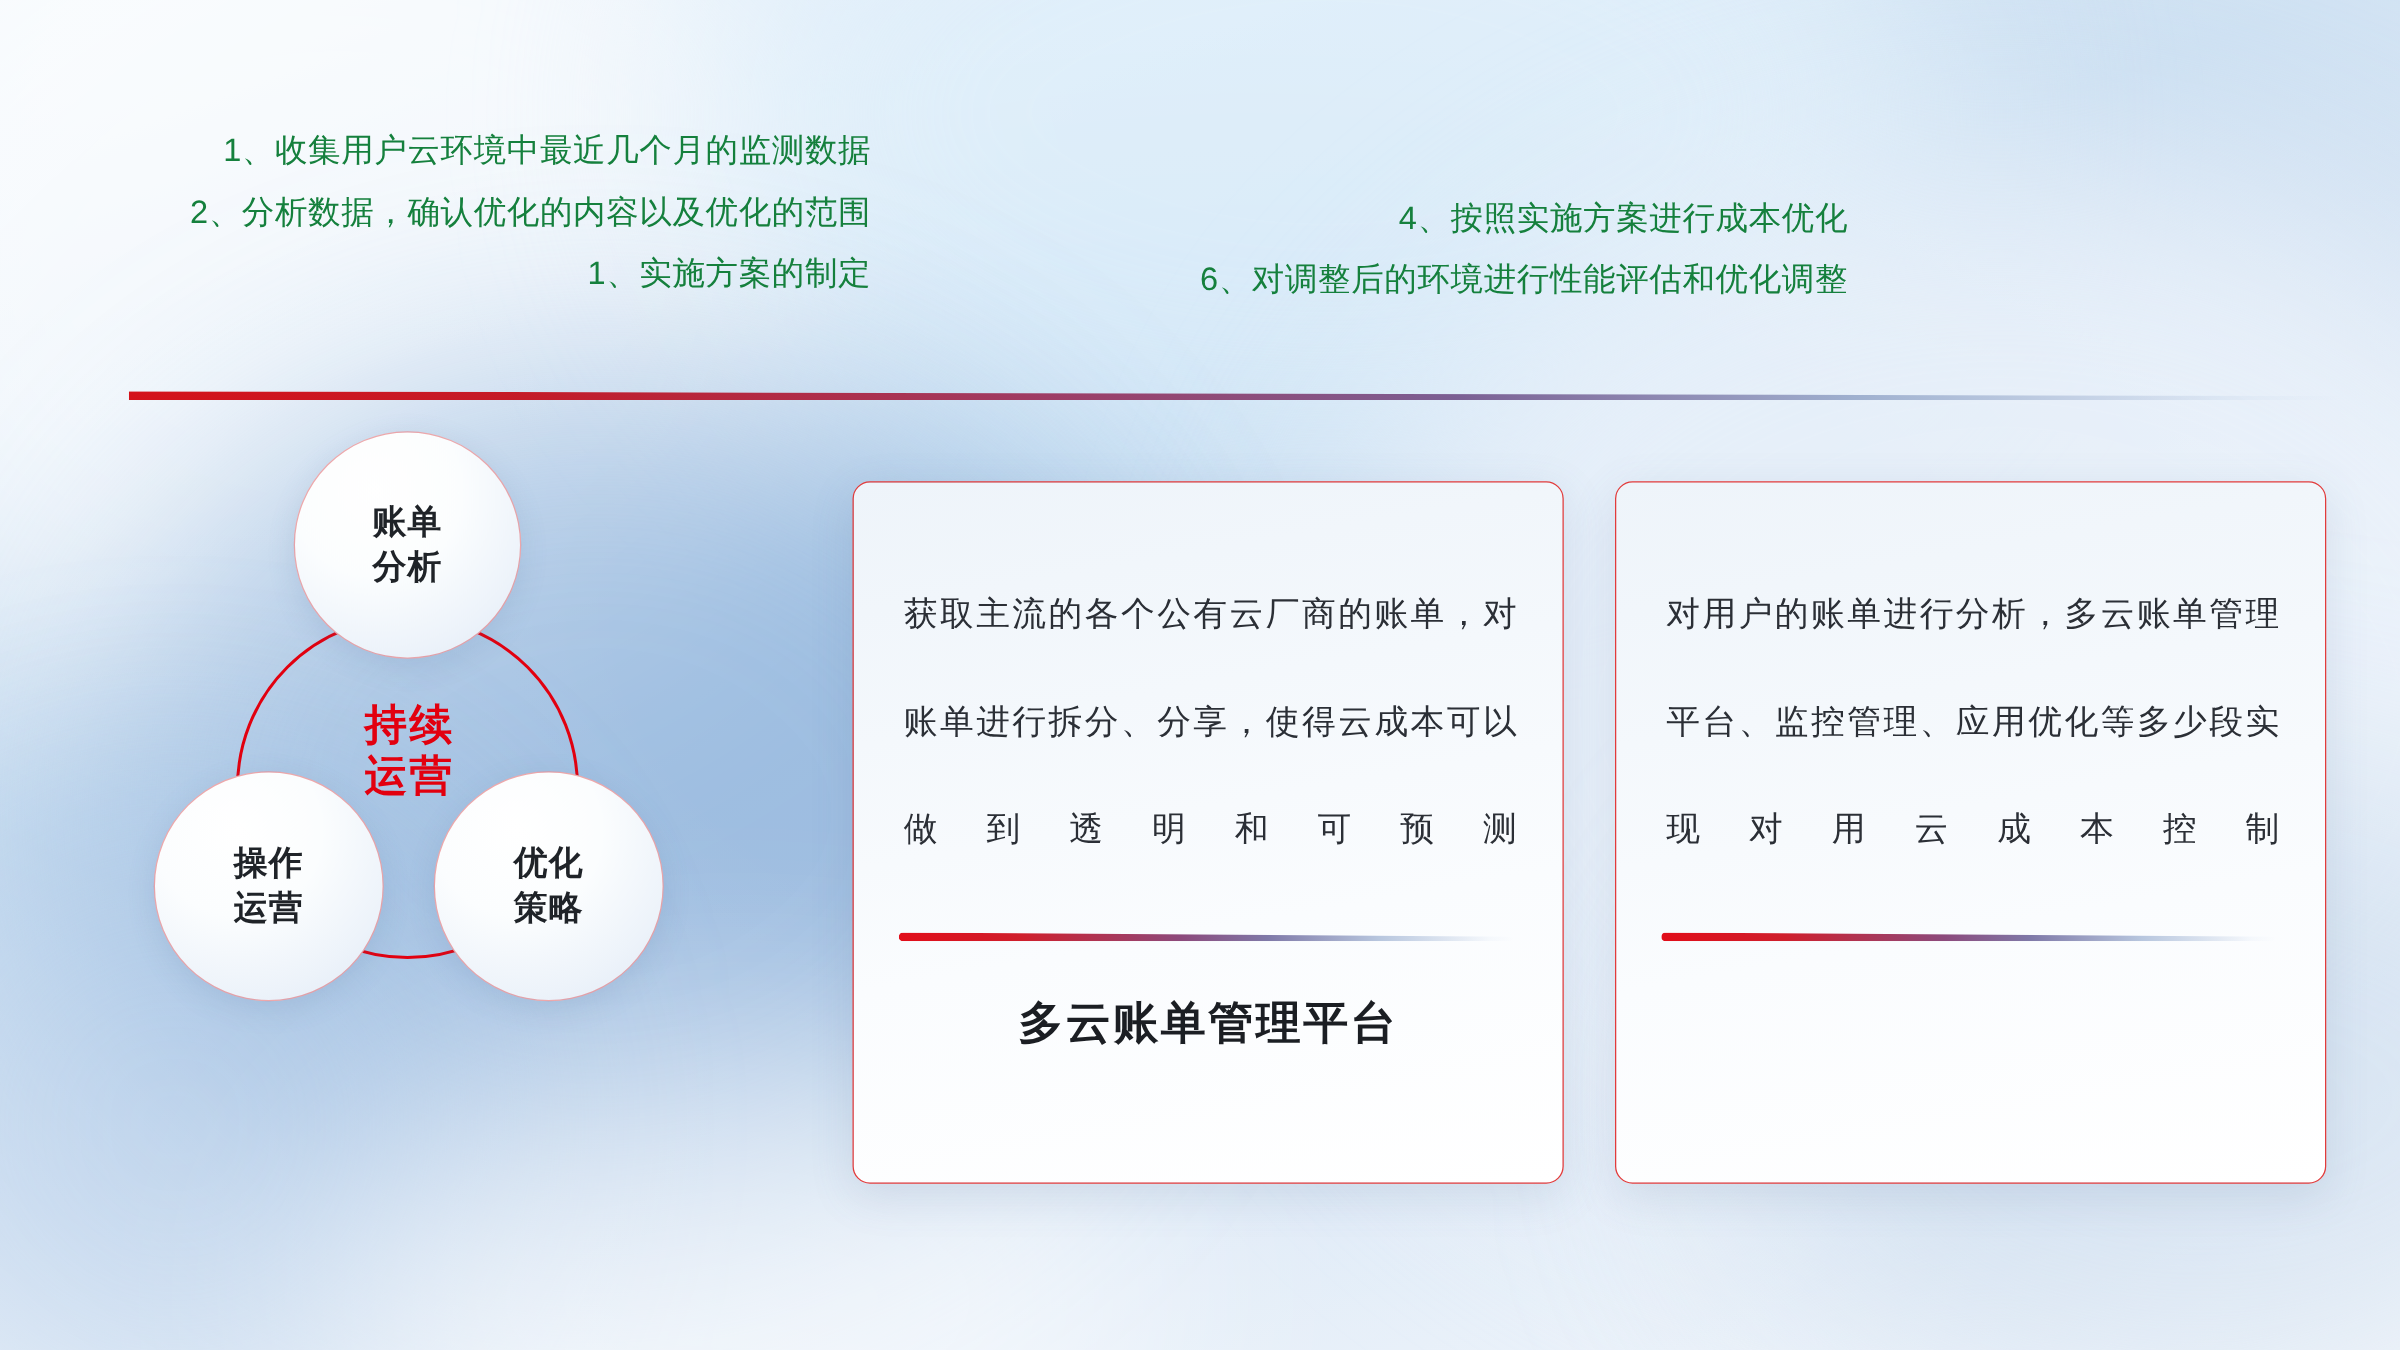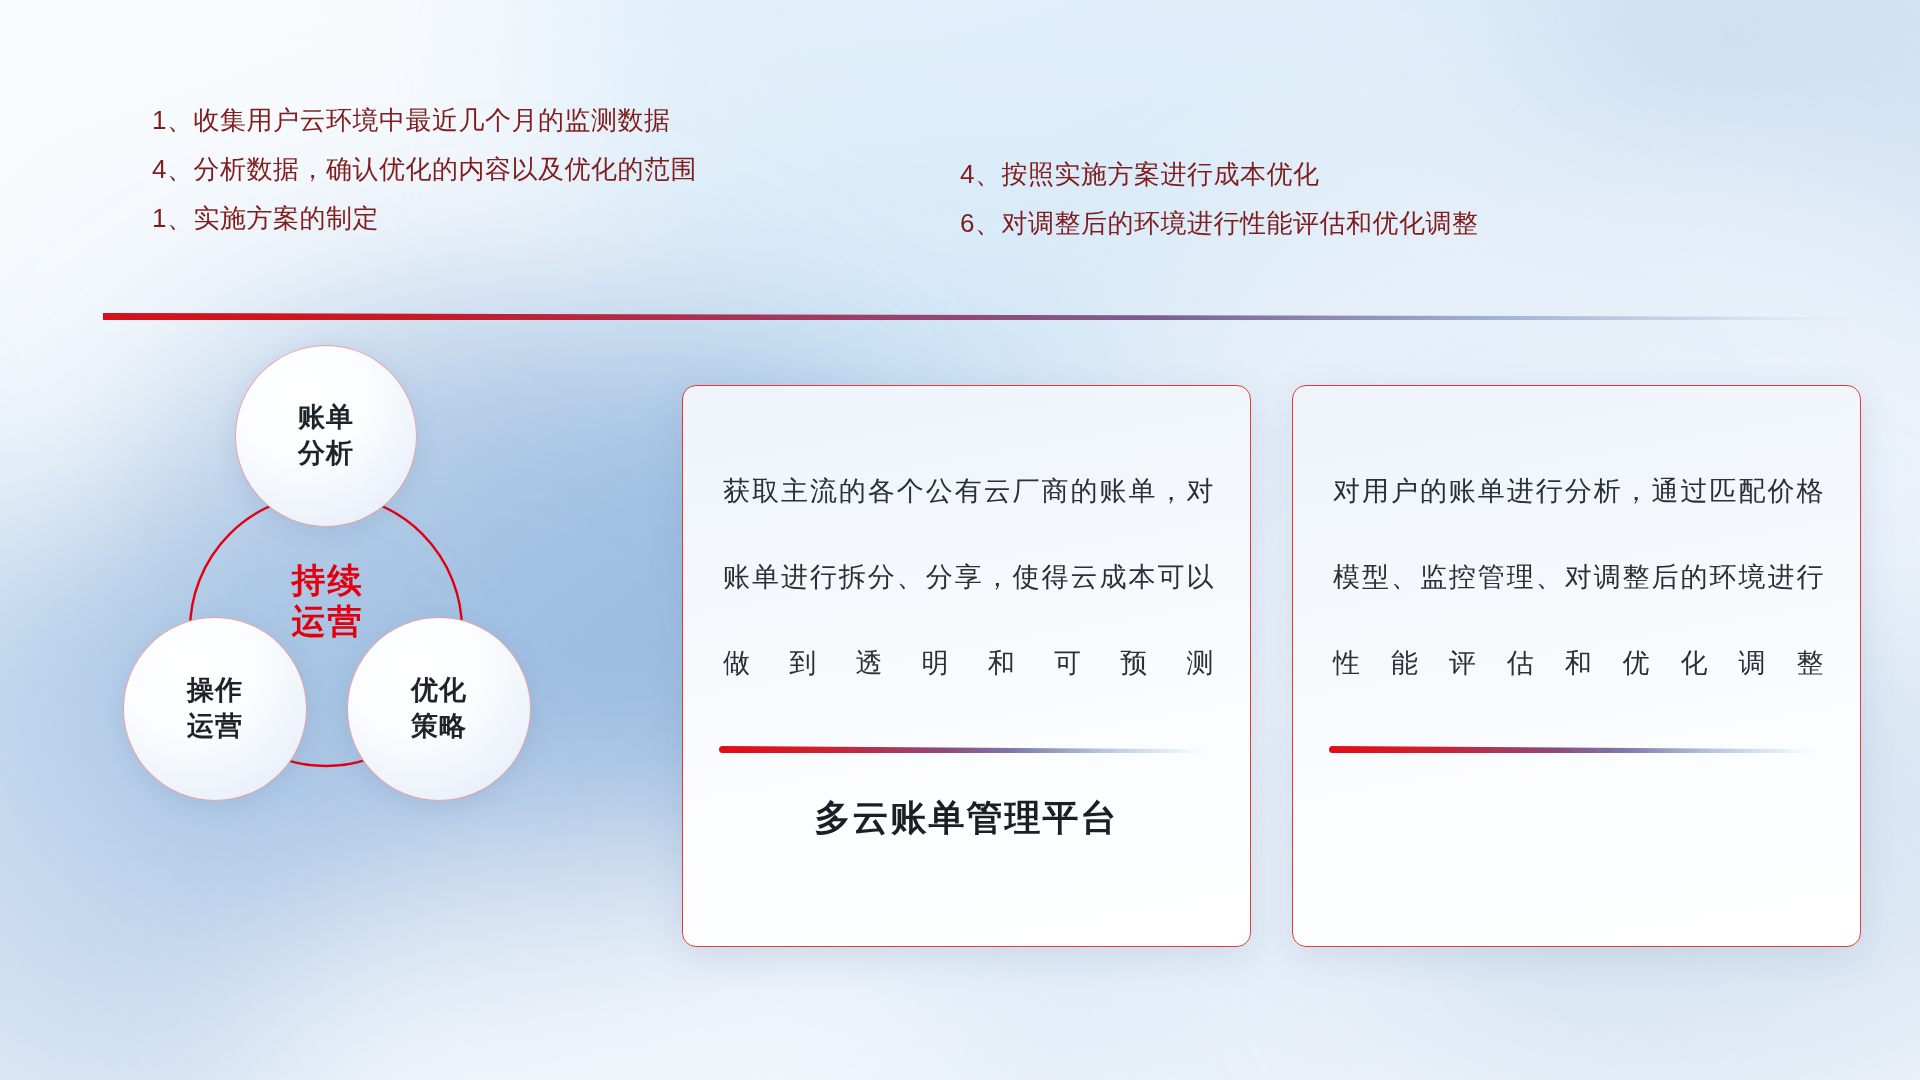--- a/index.html
+++ b/index.html
@@ -23,21 +23,21 @@
   .blob-d{width:1100px;height:900px;left:1050px;top:120px;background:rgba(235,242,250,.85);}
   .blob-e{width:760px;height:520px;left:1380px;top:620px;background:rgba(186,207,232,.55);}
   .blob-f{width:700px;height:420px;left:240px;top:830px;background:rgba(255,255,255,.55);}
   .blob-g{width:520px;height:520px;left:-120px;top:640px;background:rgba(160,192,228,.5);}
   .bg-vignette{
     position:absolute;inset:0;
     background:radial-gradient(ellipse at 52% 46%,rgba(255,255,255,0) 35%,rgba(255,255,255,.18) 72%,rgba(255,255,255,.42) 100%);
   }
 
   
-  .bullets{position:absolute;color:#7f1d1d;white-space:nowrap;}
+  .bullets{position:absolute;color:#15803d;white-space:nowrap;text-align:right;}
   .bullets .line{font-size:26px;line-height:49px;letter-spacing:.5px;}
   #bullets-left{left:152px;top:96px;}
   #bullets-right{left:960px;top:150px;}
 
   
   #divider{
     position:absolute;left:103px;top:313px;width:1770px;height:7px;
     background:linear-gradient(90deg,#d4121a 0%,#c41b28 18%,#9d3d66 42%,#7b5f93 60%,#9fb0cf 78%,rgba(205,220,238,.25) 96%,rgba(205,220,238,0) 100%);
     clip-path:polygon(0 0,100% 55%,100% 100%,0 100%);
   }
@@ -101,21 +101,21 @@
   <div class="bg-blob blob-d"></div>
   <div class="bg-blob blob-b"></div>
   <div class="bg-blob blob-g"></div>
   <div class="bg-blob blob-e"></div>
   <div class="bg-blob blob-f"></div>
   <div class="bg-vignette"></div>
 </div>
 
 <div class="bullets" id="bullets-left">
   <div class="line">1、收集用户云环境中最近几个月的监测数据</div>
-  <div class="line">4、分析数据，确认优化的内容以及优化的范围</div>
+  <div class="line">2、分析数据，确认优化的内容以及优化的范围</div>
   <div class="line">1、实施方案的制定</div>
 </div>
 
 <div class="bullets" id="bullets-right">
   <div class="line">4、按照实施方案进行成本优化</div>
   <div class="line">6、对调整后的环境进行性能评估和优化调整</div>
 </div>
 
 <div id="divider"></div>
 
@@ -158,15 +158,15 @@
   </div>
 </div>
 
 <div class="card" id="card-1">
   <div class="card-body">获取主流的各个公有云厂商的账单，对账单进行拆分、分享，使得云成本可以做到透明和可预测</div>
   <div class="card-rule"></div>
   <div class="card-title">多云账单管理平台</div>
 </div>
 
 <div class="card" id="card-2">
-  <div class="card-body">对用户的账单进行分析，通过匹配价格模型、监控管理、对调整后的环境进行性能评估和优化调整</div>
+  <div class="card-body">对用户的账单进行分析，多云账单管理平台、监控管理、应用优化等多少段实现对用云成本控制</div>
   <div class="card-rule"></div>
 </div>
 
 </body></html>

